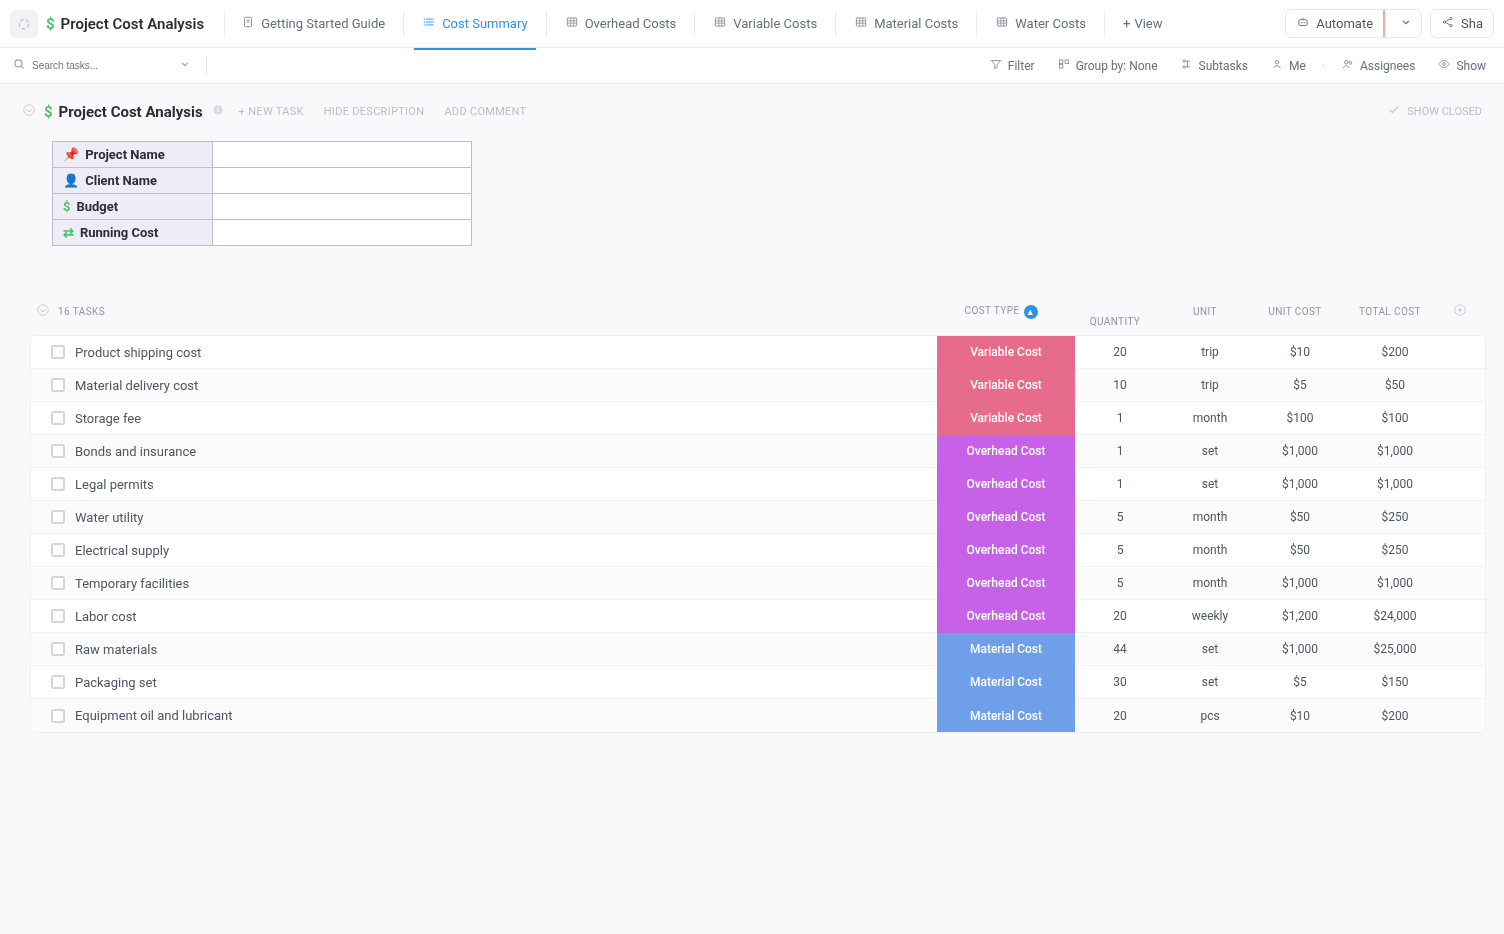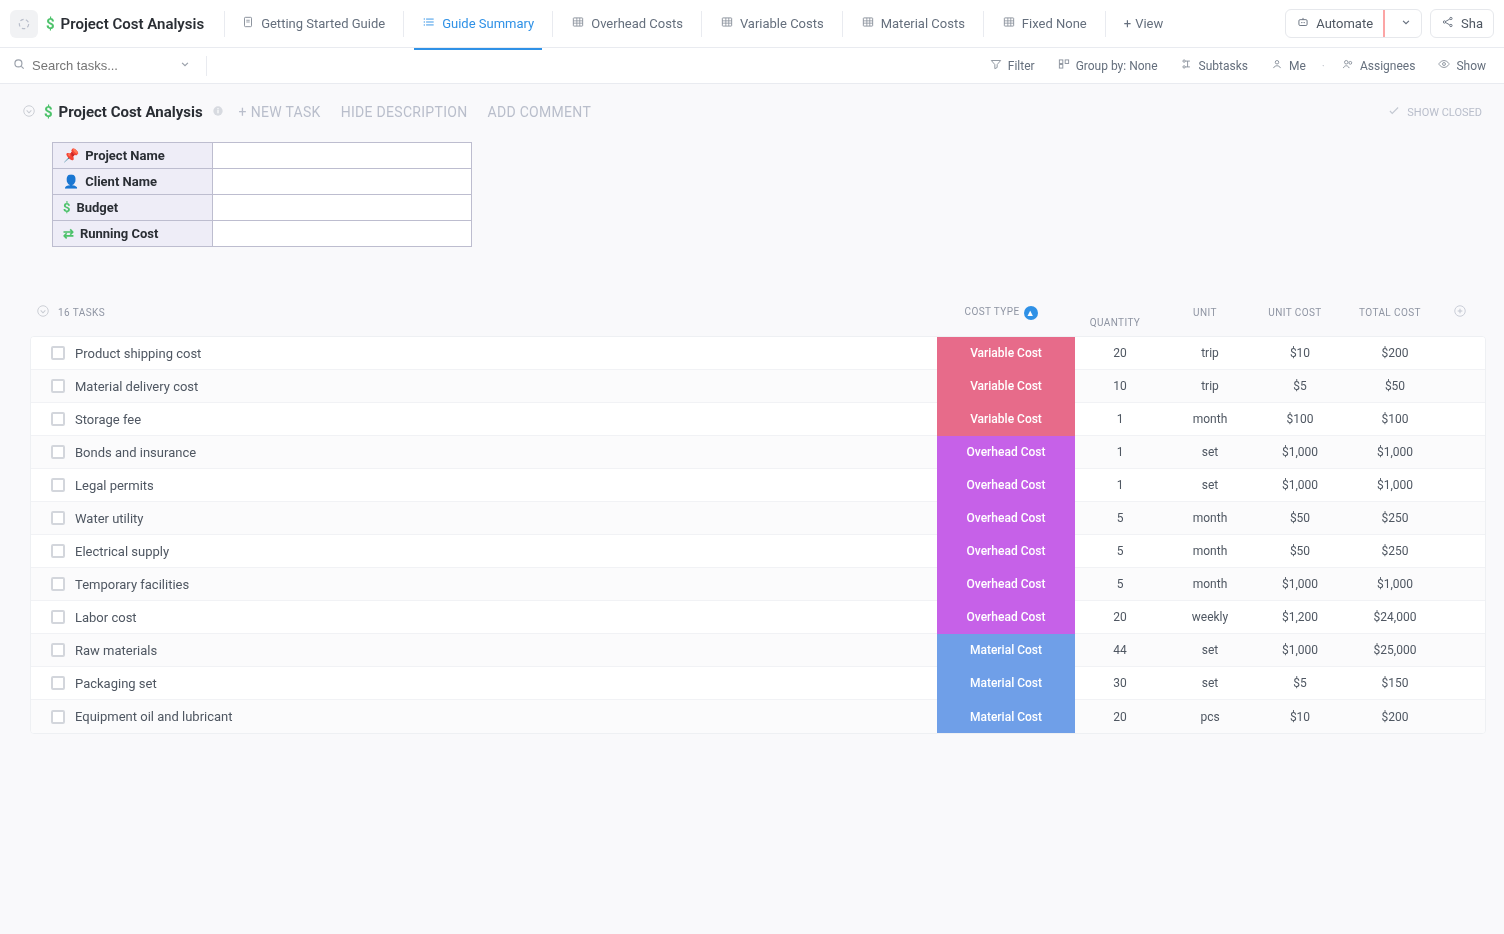--- a/index.html
+++ b/index.html
@@ -65,37 +65,37 @@
   
   .filterbar {
     display:flex; align-items:center;
     height:36px; padding:0 12px;
     background:#fff; border-bottom:1px solid #e9ebf0;
     gap:10px;
   }
   .search-wrap { display:flex; align-items:center; gap:6px; color:#9aa0aa; flex: 0 0 180px; }
   .search-input {
     border:none; outline:none; background:transparent;
-    font-size:13px; color:#2a2e34; width: 120px;
+    font-size:10px; color:#2a2e34; width: 120px;
   }
   .chev-sm { font-size:11px; color:#9aa0aa; margin-left:auto; }
   .vdiv { width:1px; height:20px; background:#e9ebf0; margin:0 4px; }
   .filterbar .spacer { flex:1; }
   .pill { display:flex; align-items:center; gap:5px; color:#656f7d; font-size:12px; cursor:pointer; padding:3px 6px; }
   .pill .ic { font-size:12px; opacity:.8; }
   .dot-sep { color:#c9ccd3; font-size:12px; }
   
   .page-head {
     display:flex; align-items:center; gap:8px;
     padding: 18px 22px 8px 22px;
   }
   .page-head .chev-circle { color:#c9ccd3; font-size:16px; }
   .page-head h2 { font-size:15px; font-weight:700; display:flex; align-items:center; gap:6px;}
   .page-head .info { color:#c9ccd3; font-size:13px; }
-  .ghost-link { color:#b9becb; font-size:14px; letter-spacing:.3px; text-transform:uppercase; cursor:pointer; padding:2px 6px;}
+  .ghost-link { color:#b9becb; font-size:11px; letter-spacing:.3px; text-transform:uppercase; cursor:pointer; padding:2px 6px;}
   .page-head .right { margin-left:auto; display:flex; align-items:center; gap:6px; color:#b9becb; font-size:11px;}
   
   .summary-box {
     margin: 12px 0 0 52px;
     border:1px solid #bdbdcf;
     width: 420px;
     background:#fff;
   }
   .summary-row { display:flex; border-bottom:1px solid #bdbdcf; }
   .summary-row:last-child { border-bottom:none; }
@@ -182,21 +182,21 @@
       <div class="tab-divider"></div>
       <div class="tab active">
         <span class="ticon"><svg class="mini" viewBox="0 0 24 24">
             <line x1="7" y1="7" x2="20" y2="7" stroke="currentColor" stroke-width="2"></line>
             <line x1="7" y1="12" x2="20" y2="12" stroke="currentColor" stroke-width="2"></line>
             <line x1="7" y1="17" x2="20" y2="17" stroke="currentColor" stroke-width="2"></line>
             <circle cx="4" cy="7" r="1.3" fill="currentColor"></circle>
             <circle cx="4" cy="12" r="1.3" fill="currentColor"></circle>
             <circle cx="4" cy="17" r="1.3" fill="currentColor"></circle>
           </svg></span>
-        <span>Guide Summary</span>
+        <span>Cost Summary</span>
       </div>
       <div class="tab-divider"></div>
       <div class="tab">
         <span class="ticon"><svg class="mini" viewBox="0 0 24 24">
             <rect x="4" y="5" width="16" height="14" rx="1" fill="none" stroke="currentColor" stroke-width="1.5"></rect>
             <line x1="4" y1="10" x2="20" y2="10" stroke="currentColor" stroke-width="1.3"></line>
             <line x1="4" y1="14" x2="20" y2="14" stroke="currentColor" stroke-width="1.3"></line>
             <line x1="10" y1="5" x2="10" y2="19" stroke="currentColor" stroke-width="1.3"></line>
             <line x1="15" y1="5" x2="15" y2="19" stroke="currentColor" stroke-width="1.3"></line>
           </svg></span>
@@ -226,21 +226,21 @@
       </div>
       <div class="tab-divider"></div>
       <div class="tab">
         <span class="ticon"><svg class="mini" viewBox="0 0 24 24">
             <rect x="4" y="5" width="16" height="14" rx="1" fill="none" stroke="currentColor" stroke-width="1.5"></rect>
             <line x1="4" y1="10" x2="20" y2="10" stroke="currentColor" stroke-width="1.3"></line>
             <line x1="4" y1="14" x2="20" y2="14" stroke="currentColor" stroke-width="1.3"></line>
             <line x1="10" y1="5" x2="10" y2="19" stroke="currentColor" stroke-width="1.3"></line>
             <line x1="15" y1="5" x2="15" y2="19" stroke="currentColor" stroke-width="1.3"></line>
           </svg></span>
-        <span>Fixed None</span>
+        <span>Water Costs</span>
       </div>
       <div class="tab-divider"></div>
       <div class="tab-add">
         <span>+</span>
         <span>View</span>
       </div>
     </div>
 
   <div class="right-actions">
     <div class="btn split">

